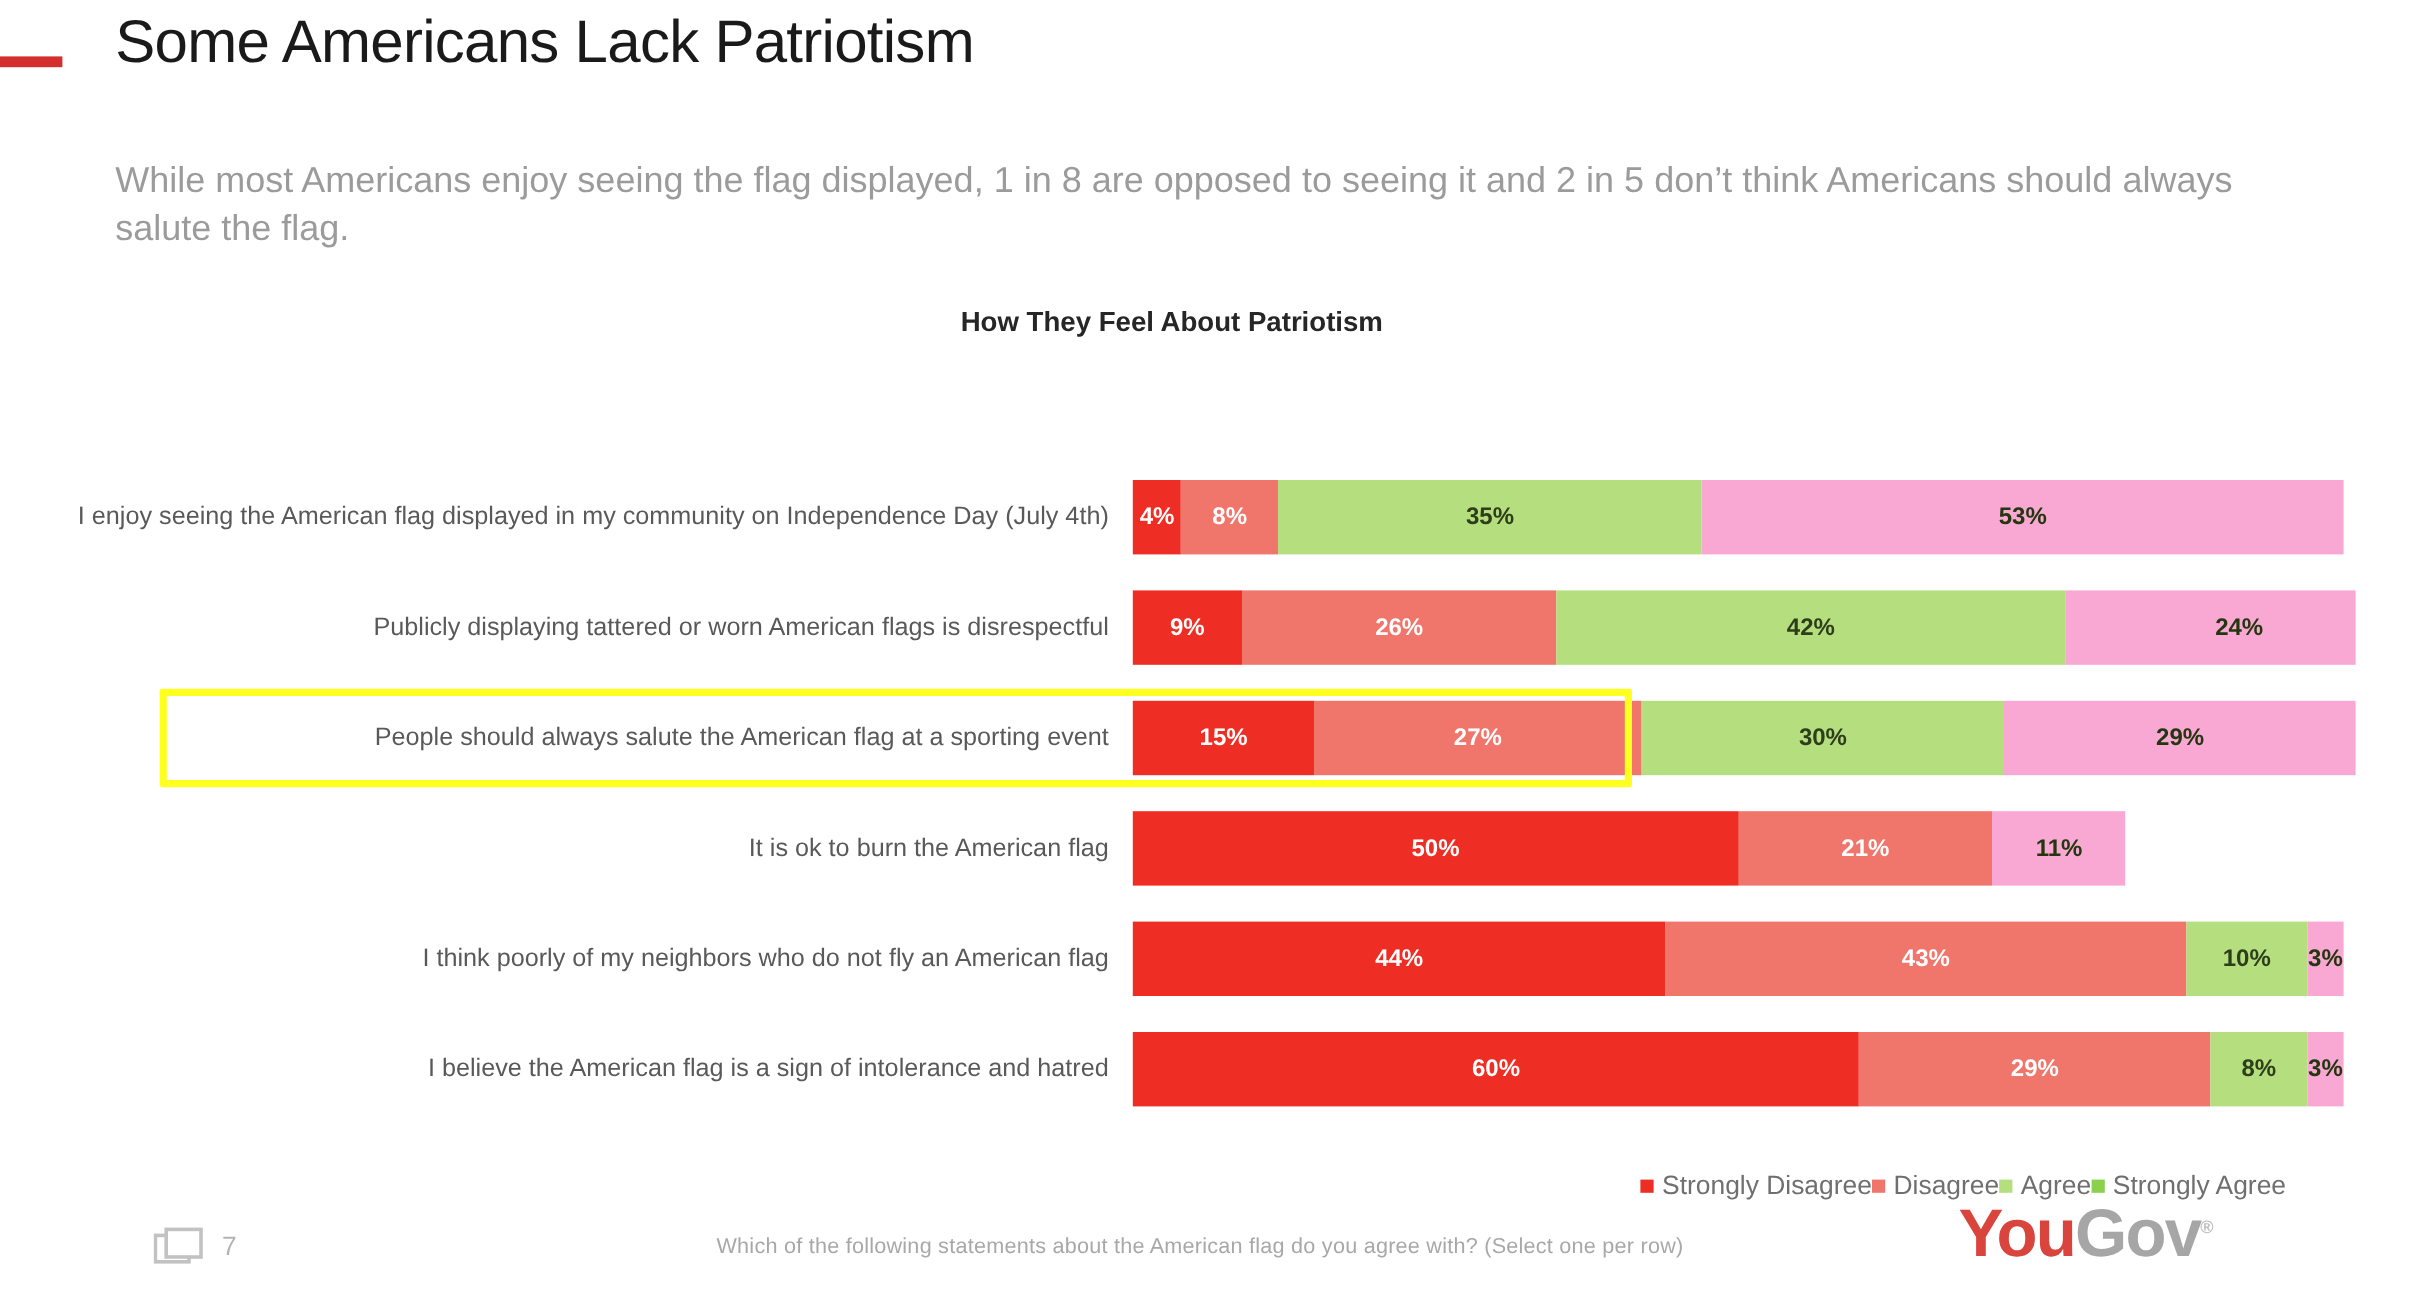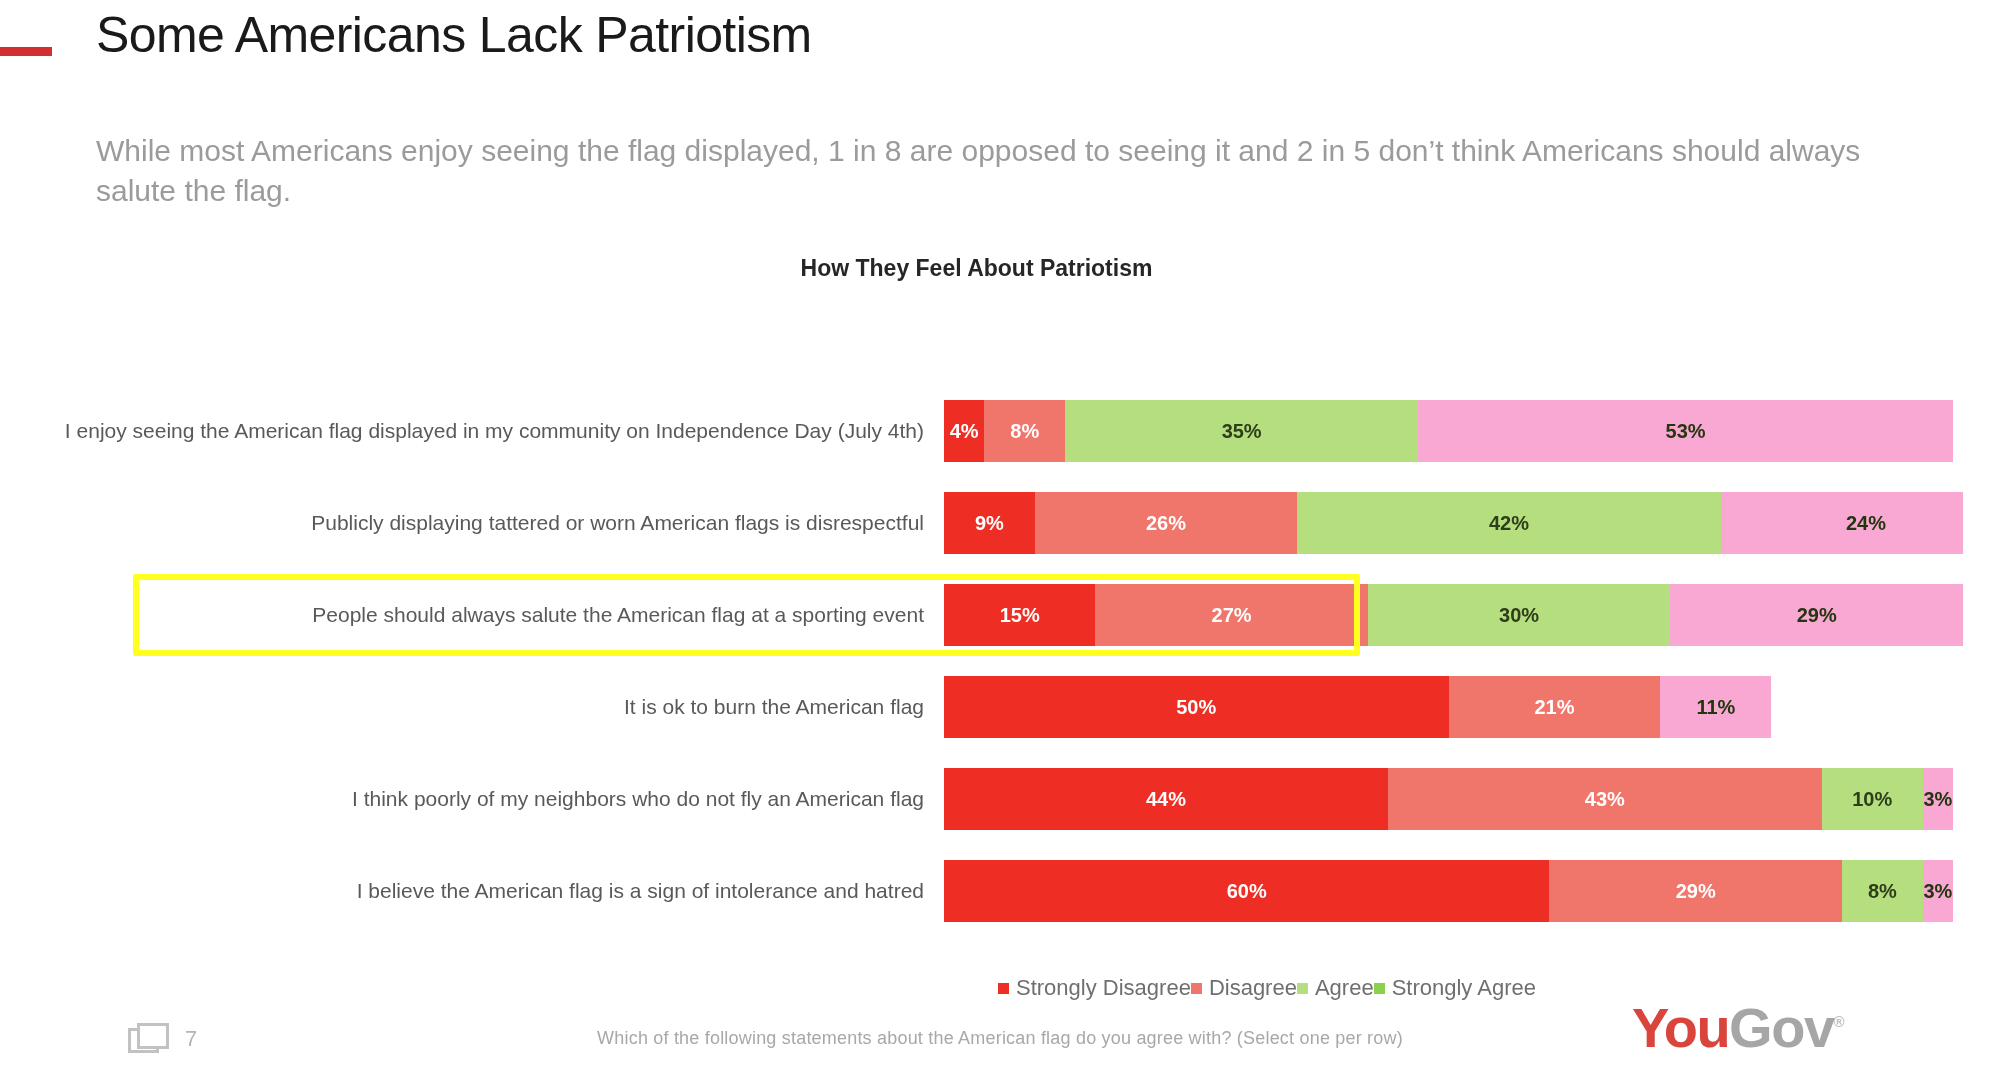--- a/index.html
+++ b/index.html
@@ -127,21 +127,21 @@
   }
 
   
   .legend {
     position: absolute;
     left: 944px;
     top: 975px;
     width: 1009px;
     display: flex;
     flex-direction: row;
-    justify-content: flex-start;
+    justify-content: flex-end;
     align-items: center;
     padding: 0 48px 0 54px;
   }
   .legend-item {
     display: flex;
     align-items: center;
     font-size: 22px;
     color: #6f6f6f;
   }
   .legend-swatch {

